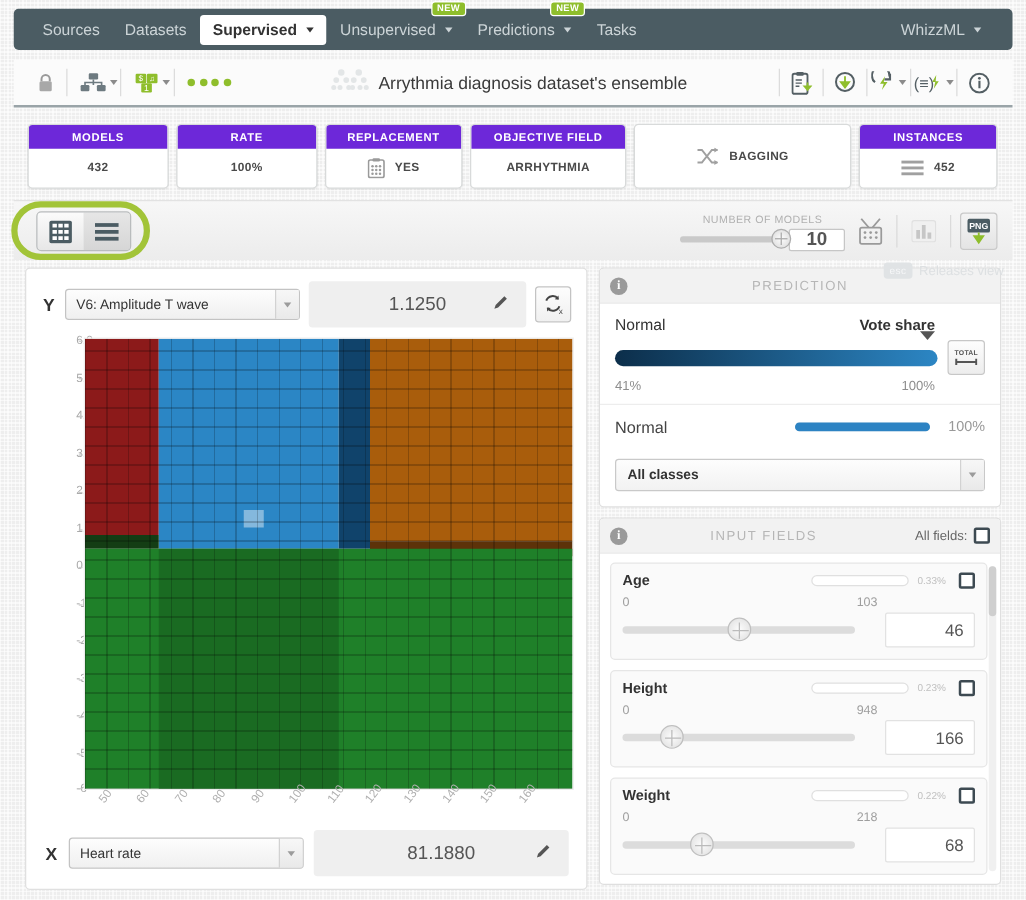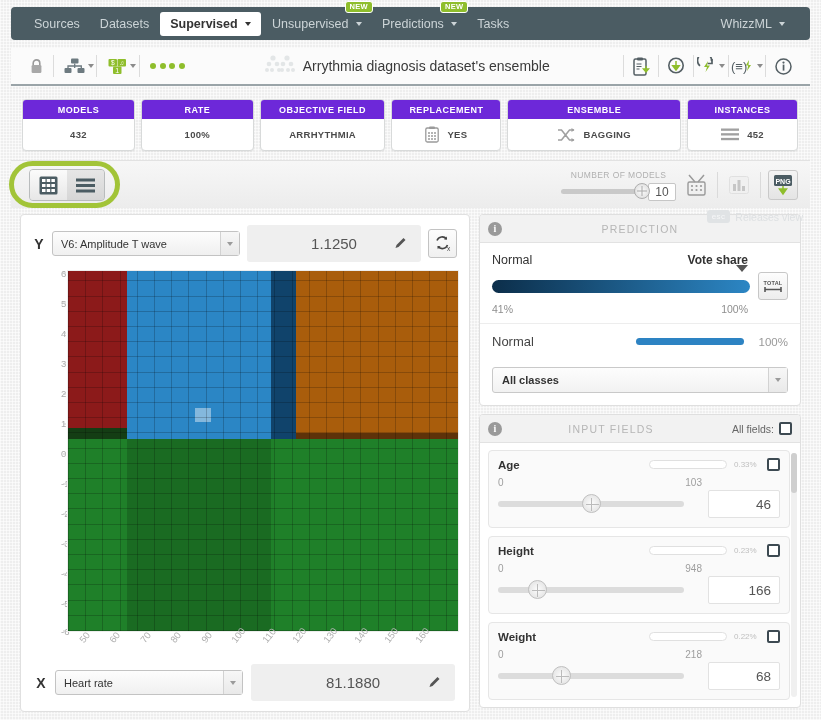--- a/index.html
+++ b/index.html
@@ -181,25 +181,25 @@
   .knob {
     position:absolute; right:-7px; top:-6px;
     width:16px; height:16px; border-radius:50%;
     background: radial-gradient(#fdfdfd,#d8d8d8);
     border:1px solid #adadad;
   }
   .knob::before, .knob::after{content:"";position:absolute;background:#aaa;}
   .knob::before{left:50%;top:2px;width:1px;height:10px;transform:translateX(-.5px);}
   .knob::after{top:50%;left:2px;height:1px;width:10px;transform:translateY(-.5px);}
   .num-box {
-    width: 28px; height: 18px;
+    width: 45px; height: 18px;
     border: 1px solid #c6c6c6; background: #fff;
     border-radius: 2px;
-    font-size: 12px; color: #555;
-    display:flex;align-items:center;justify-content:center;
+    font-size: 15px; color: #555;
+    display:flex;align-items:center;justify-content:center;font-weight:bold;
   }
   .tb-btn {
     width: 28px; height: 28px;
     display:flex;align-items:center;justify-content:center;
     border-radius:3px; cursor:pointer;
   }
   .tb-sep{width:1px;height:26px;background:#dadada;margin:0 7px;}
   .png-btn{
     width:30px;height:30px;background:linear-gradient(#f4f4f4,#e4e4e4);
     border:1px solid #c9c9c9;border-radius:3px;
@@ -575,26 +575,20 @@
     <div class="card" style="width:115px">
       <div class="card-head">MODELS</div>
       <div class="card-body">
         <span>432</span>
       </div>
     </div>
     <div class="card" style="width:115px">
       <div class="card-head">RATE</div>
       <div class="card-body">
         <span>100%</span>
-      </div>
-    </div>
-    <div class="card" style="width:128px">
-      <div class="card-head">OBJECTIVE FIELD</div>
-      <div class="card-body">
-        <span>ARRHYTHMIA</span>
       </div>
     </div>
     <div class="card" style="width:112px">
       <div class="card-head">REPLACEMENT</div>
       <div class="card-body">
         <svg width="14" height="17" viewBox="0 0 14 17">
           <rect x="0.8" y="2" width="12.4" height="14" rx="1.5" fill="none" stroke="#9a9a9a" stroke-width="1.3"></rect>
           <rect x="4" y="0.5" width="6" height="2.6" rx="1" fill="#9a9a9a"></rect>
           <g fill="#9a9a9a">
               <circle cx="4" cy="7" r="1"></circle>
@@ -604,22 +598,27 @@
               <circle cx="7" cy="10" r="1"></circle>
               <circle cx="10" cy="10" r="1"></circle>
           <circle cx="4" cy="13" r="1"></circle>
               <circle cx="7" cy="13" r="1"></circle>
               <circle cx="10" cy="13" r="1"></circle>
             </g>
         </svg>
         <span>YES</span>
       </div>
     </div>
+    <div class="card" style="width:128px">
+      <div class="card-head">OBJECTIVE FIELD</div>
+      <div class="card-body">
+        <span>ARRHYTHMIA</span>
+      </div>
+    </div>
     <div class="card" style="width:177px">
-      <div class="card-head">ENSEMBLE</div>
       <div class="card-body">
         <svg width="18" height="14" viewBox="0 0 18 14">
           <path d="M1 2h3.5l8 10H17M1 12h3.5l8-10H17" fill="none" stroke="#a0a0a0" stroke-width="1.6"></path>
           <path d="M14.5 0l3 2-3 2zM14.5 10l3 2-3 2z" fill="#a0a0a0"></path>
         </svg>
         <span>BAGGING</span>
       </div>
     </div>
     <div class="card" style="width:113px">
       <div class="card-head">INSTANCES</div>

